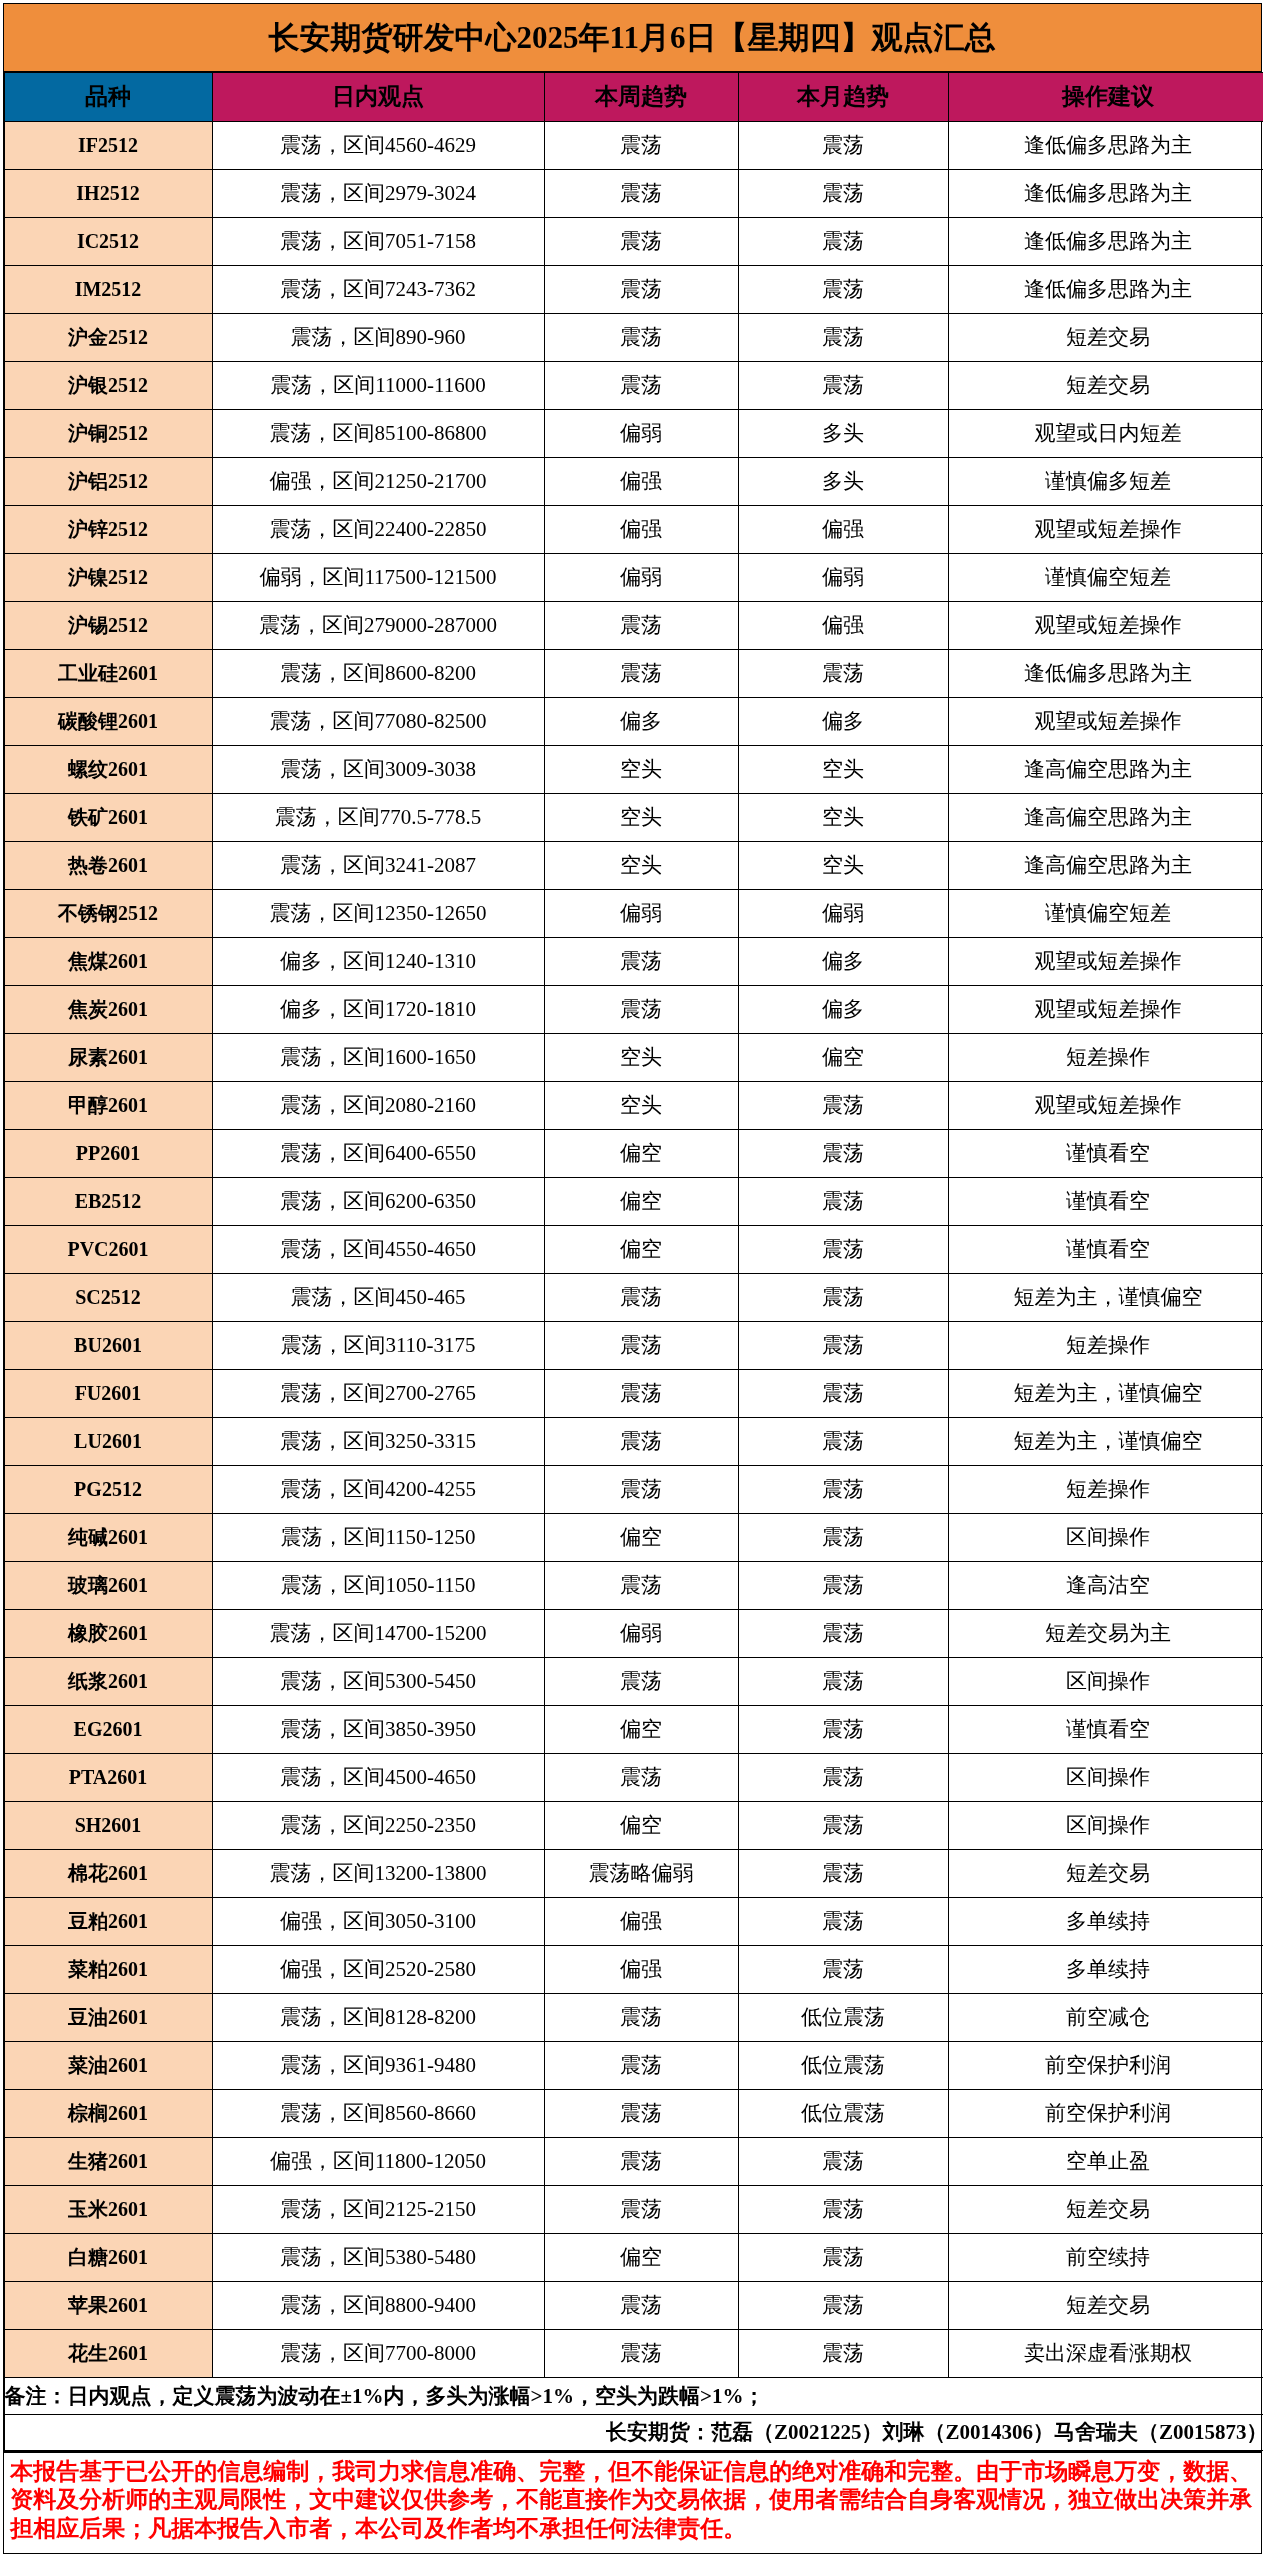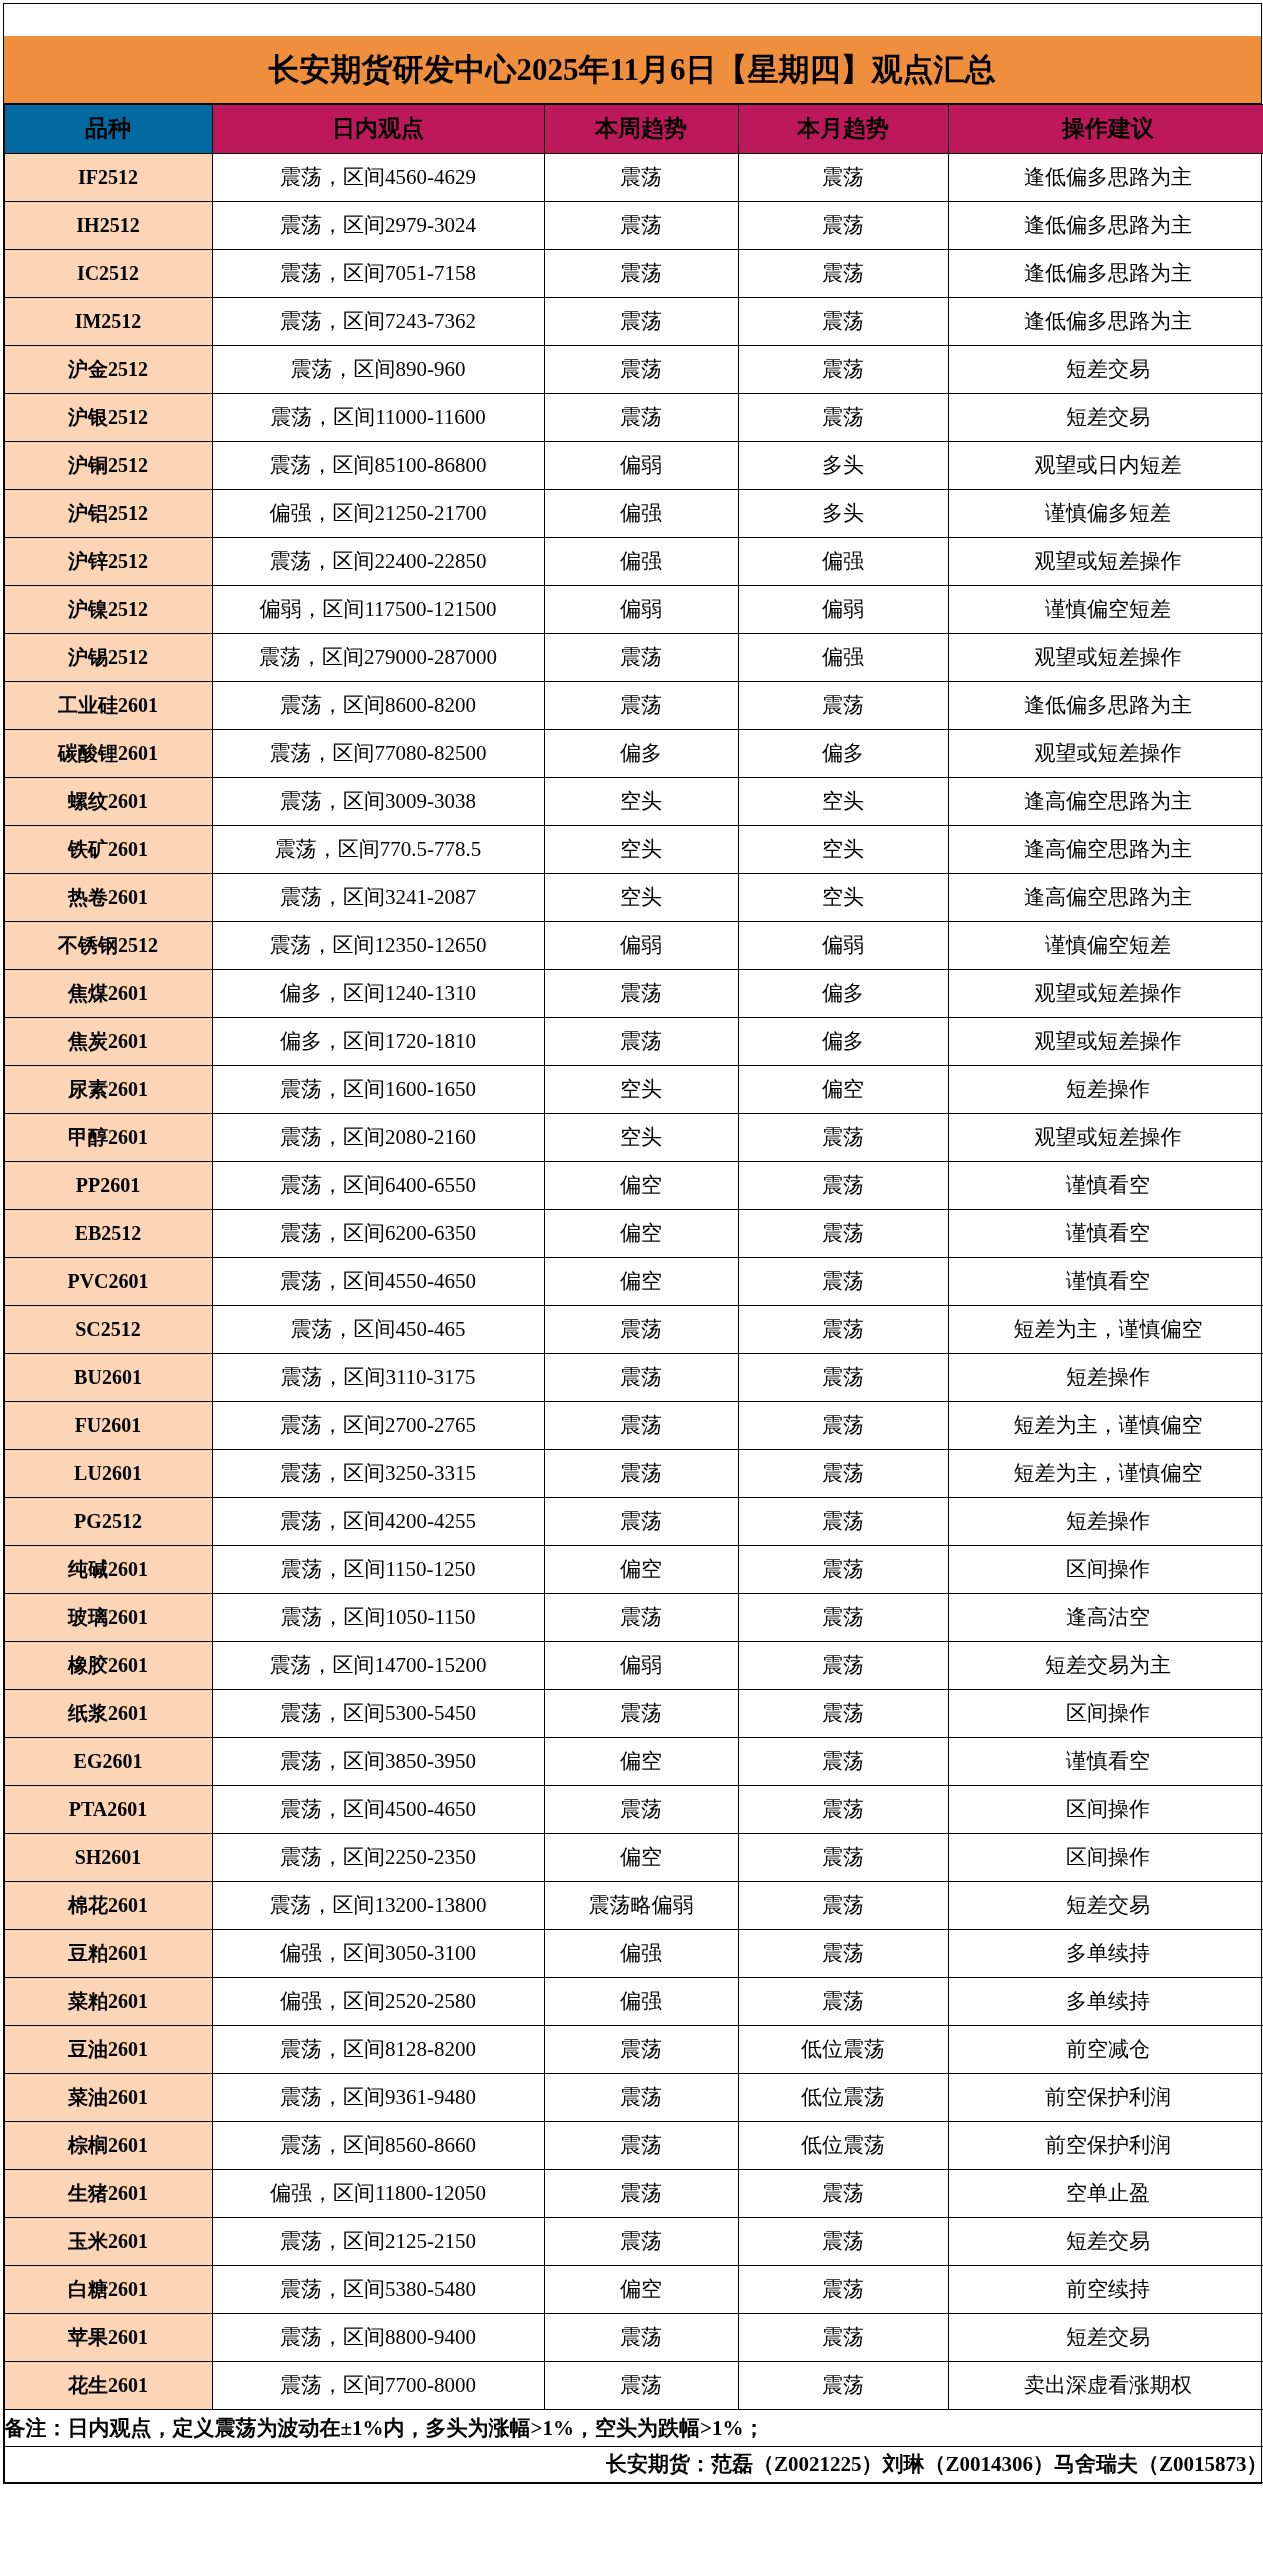--- a/index.html
+++ b/index.html
@@ -18,21 +18,20 @@
   .title-bar {
     background: #EF8E3C;
     height: 68px;
     line-height: 68px;
     text-align: center;
     font-weight: bold;
     font-size: 31px;
     border-bottom: 1.7px solid #000;
     white-space: nowrap;
     overflow: hidden;
-    margin-top: 32px;
   }
   table.opinions {
     border-collapse: collapse;
     width: 100%;
     table-layout: fixed;
   }
   table.opinions th, table.opinions td {
     border: 1.7px solid #000;
     overflow: hidden;
     padding: 0;
@@ -439,15 +438,16 @@
     <tfoot>
       <tr>
         <td class="note-cell" colspan="5">备注：日内观点，定义震荡为波动在±1%内，多头为涨幅&gt;1%，空头为跌幅&gt;1%；</td>
       </tr>
       <tr>
         <td class="footer-cell" colspan="5">长安期货：范磊（Z0021225）刘琳（Z0014306）马舍瑞夫（Z0015873）</td>
       </tr>
     </tfoot>
   </table>
 
+  <div class="disclaimer">本报告基于已公开的信息编制，我司力求信息准确、完整，但不能保证信息的绝对准确和完整。由于市场瞬息万变，数据、资料及分析师的主观局限性，文中建议仅供参考，不能直接作为交易依据，使用者需结合自身客观情况，独立做出决策并承担相应后果；凡据本报告入市者，本公司及作者均不承担任何法律责任。</div>
 
 </div>
 
 
 </body></html>

